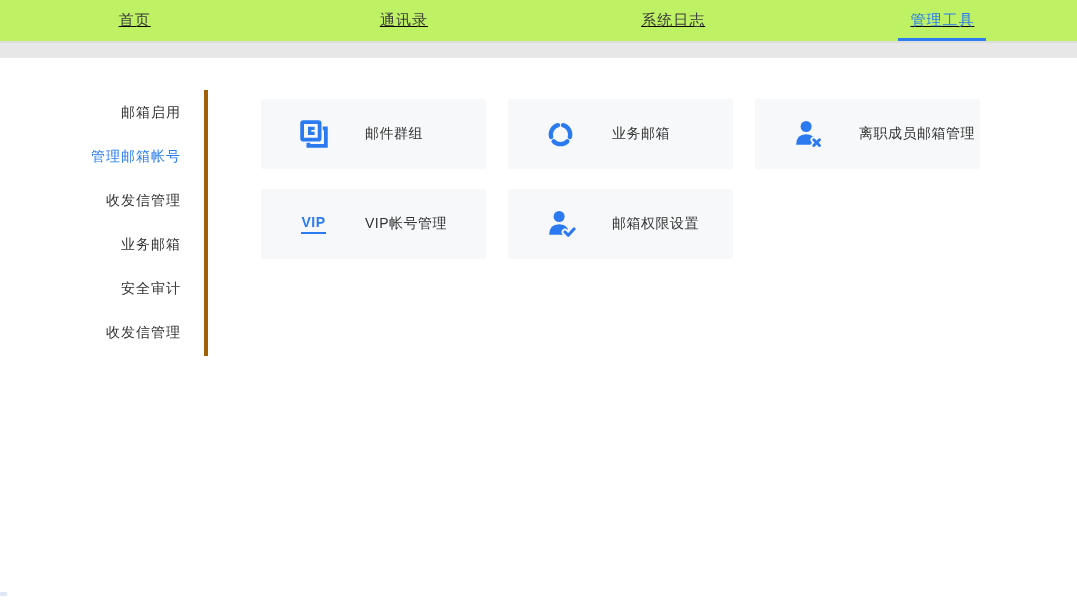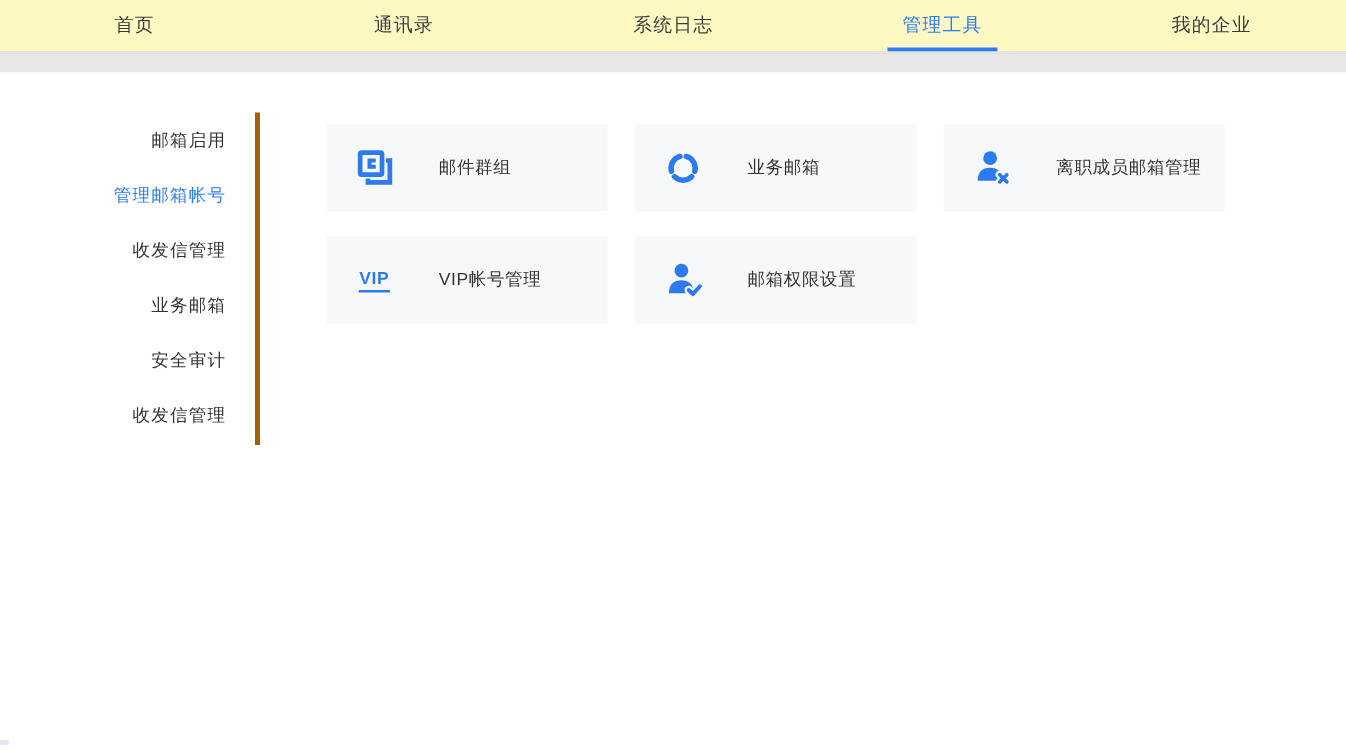--- a/index.html
+++ b/index.html
@@ -6,23 +6,24 @@
   html, body {
     width: 1077px; height: 600px;
     background: #ffffff;
     font-family: "Liberation Sans", "DejaVu Sans", sans-serif;
     overflow: hidden;
   }
   
   .top-nav {
     position: relative;
     height: 42px;
-    background: #fef9c3;
+    background: #bef264;
     border-bottom: 1px solid #dedede;
     display: flex;
+    text-decoration: underline;
   }
   .nav-tab {
     flex: 1 1 0;
     position: relative;
     display: flex;
     align-items: center;
     justify-content: center;
     font-size: 15px;
     color: #3b3b3b;
     cursor: pointer;
@@ -87,20 +88,21 @@
     gap: 20px;
   }
   .card-icon {
     width: 31px;
     height: 31px;
     display: flex;
     align-items: center;
     justify-content: center;
     margin-right: 16px;
     flex: 0 0 31px;
+    margin-left: 14px;
   }
   .card-label {
     font-size: 14px;
     color: #333333;
     letter-spacing: 0.5px;
     white-space: nowrap;
   }
   .vip-text {
     font-weight: bold;
     font-size: 14px;
@@ -130,24 +132,20 @@
     <span>通讯录</span>
 
   </div>
   <div class="nav-tab">
     <span>系统日志</span>
 
   </div>
   <div class="nav-tab active">
     <span>管理工具</span>
     <i class="tab-underline"></i>
-  </div>
-  <div class="nav-tab">
-    <span>我的企业</span>
-
   </div>
 </header>
 
 <div class="sub-strip"></div>
 
 <main class="main-area">
 
   <aside class="sidebar">
     <div class="side-item">邮箱启用</div>
     <div class="side-item active">管理邮箱帐号</div>

